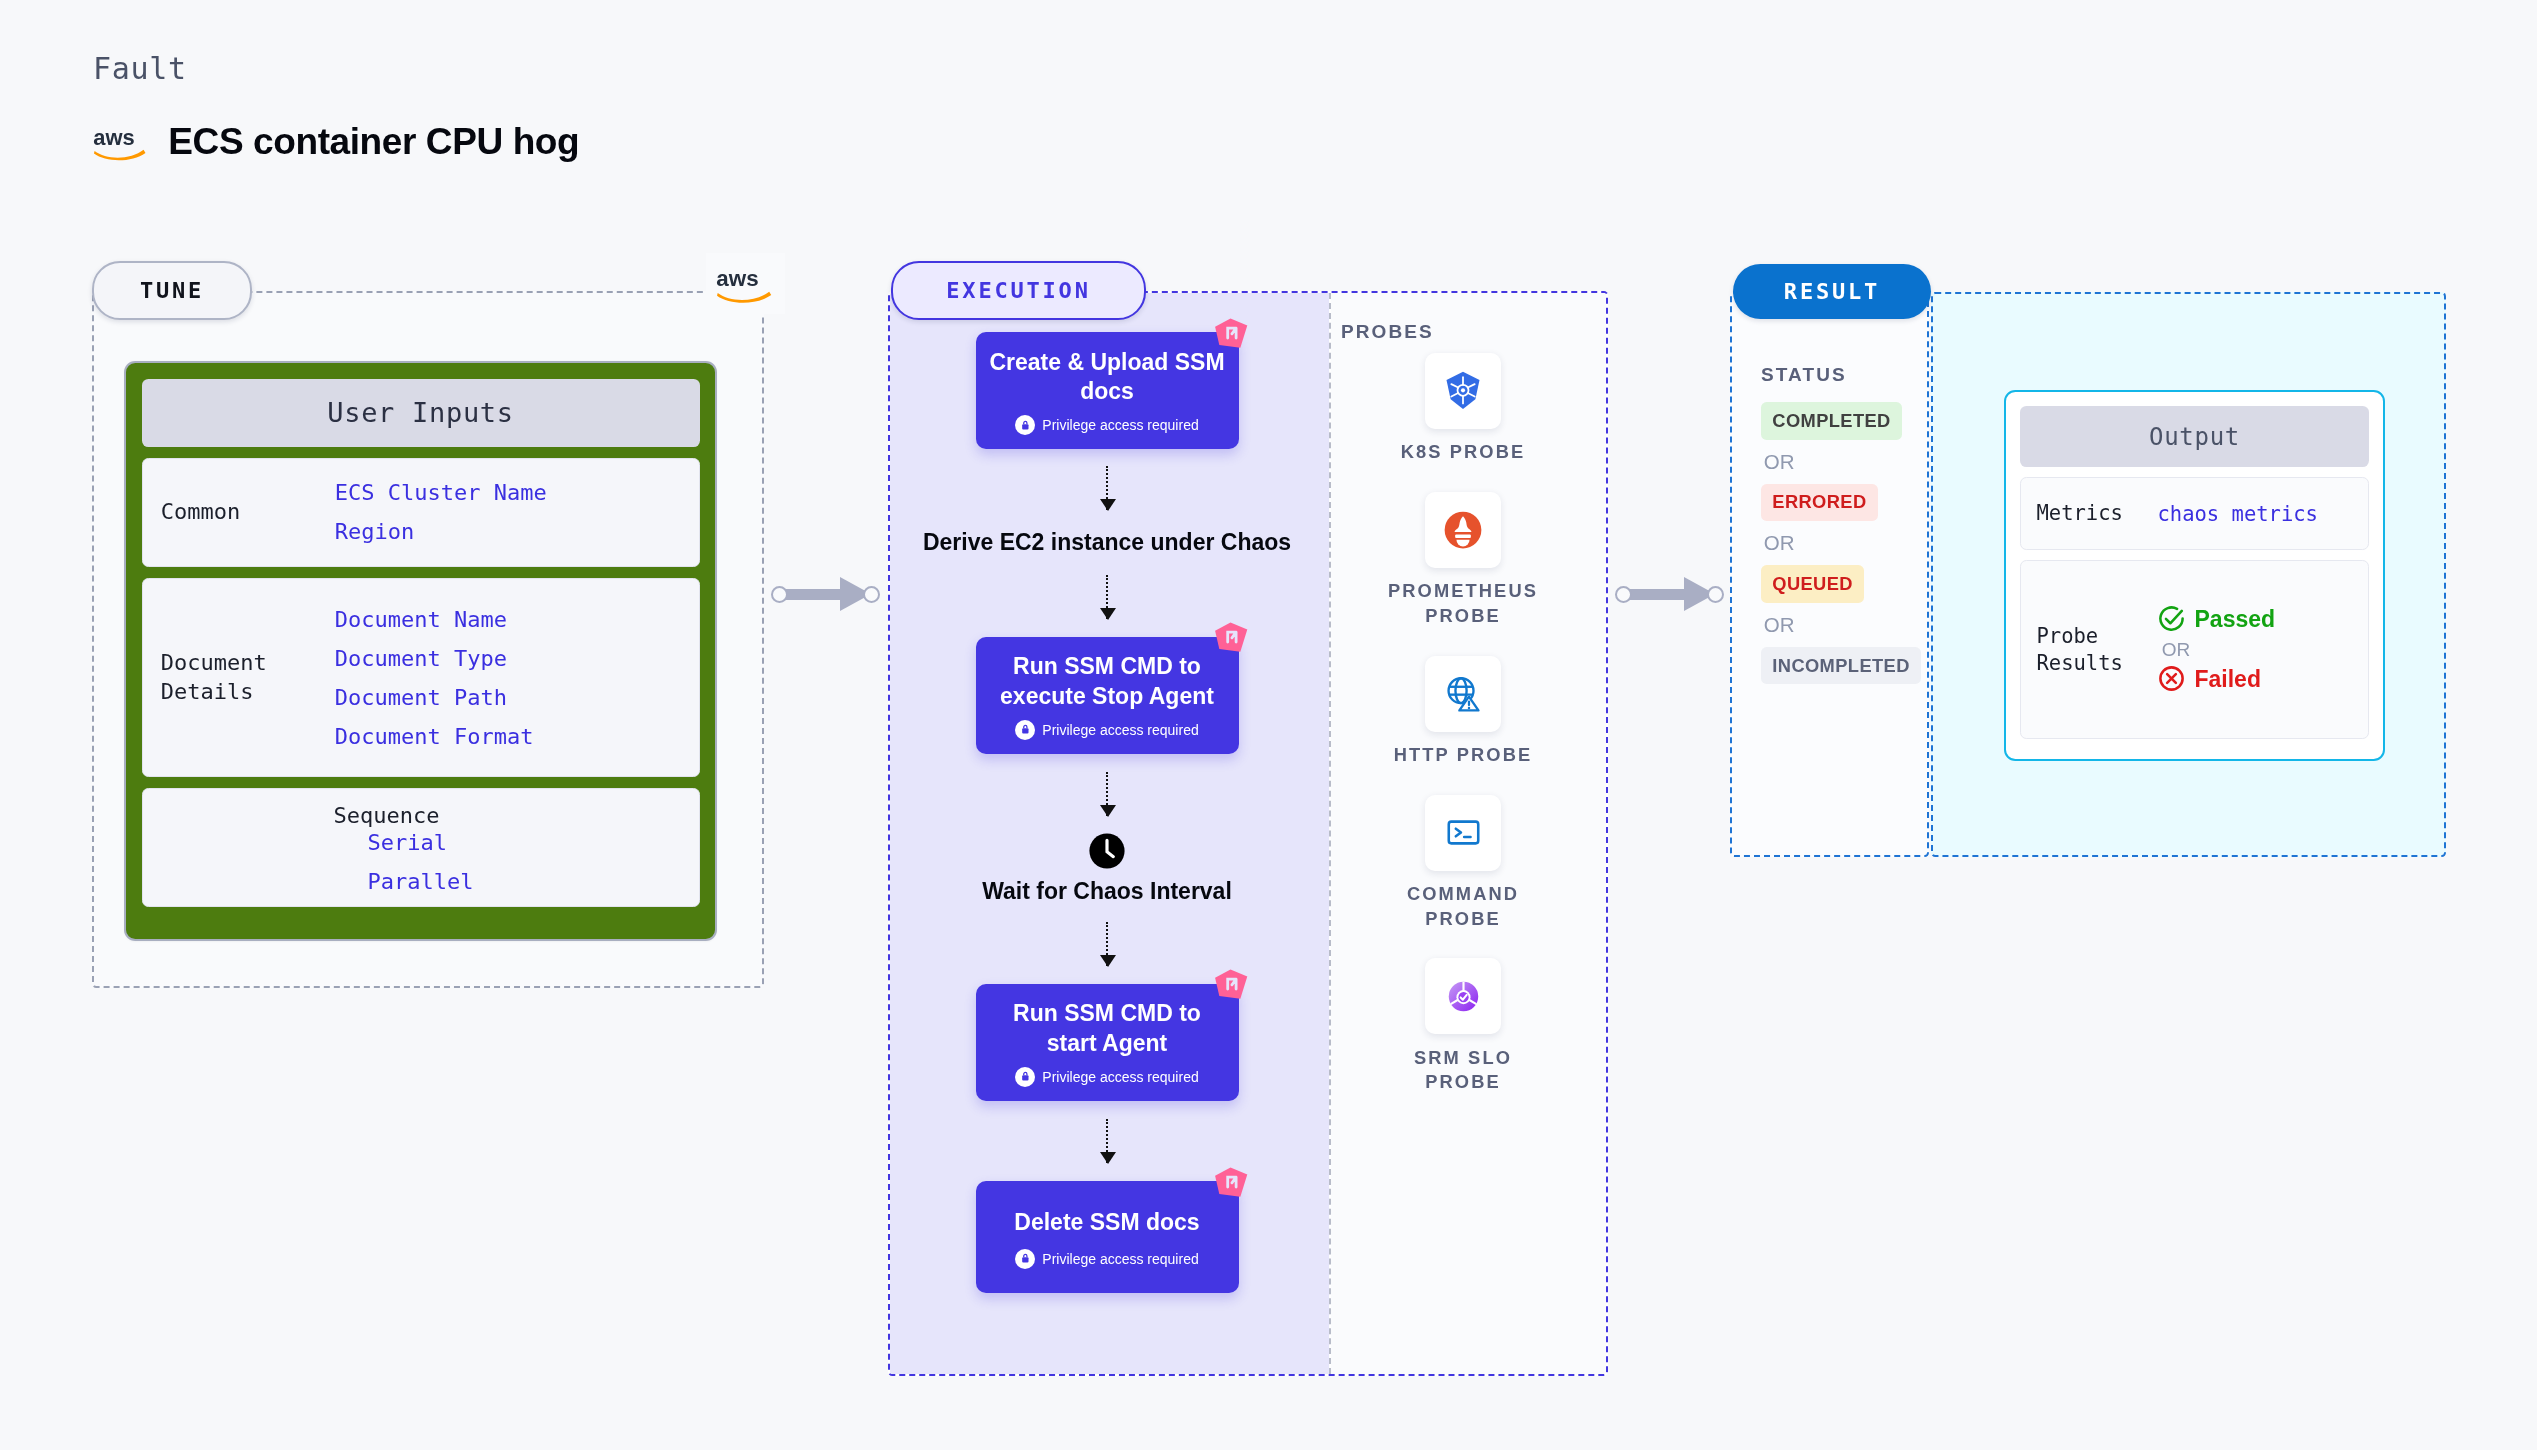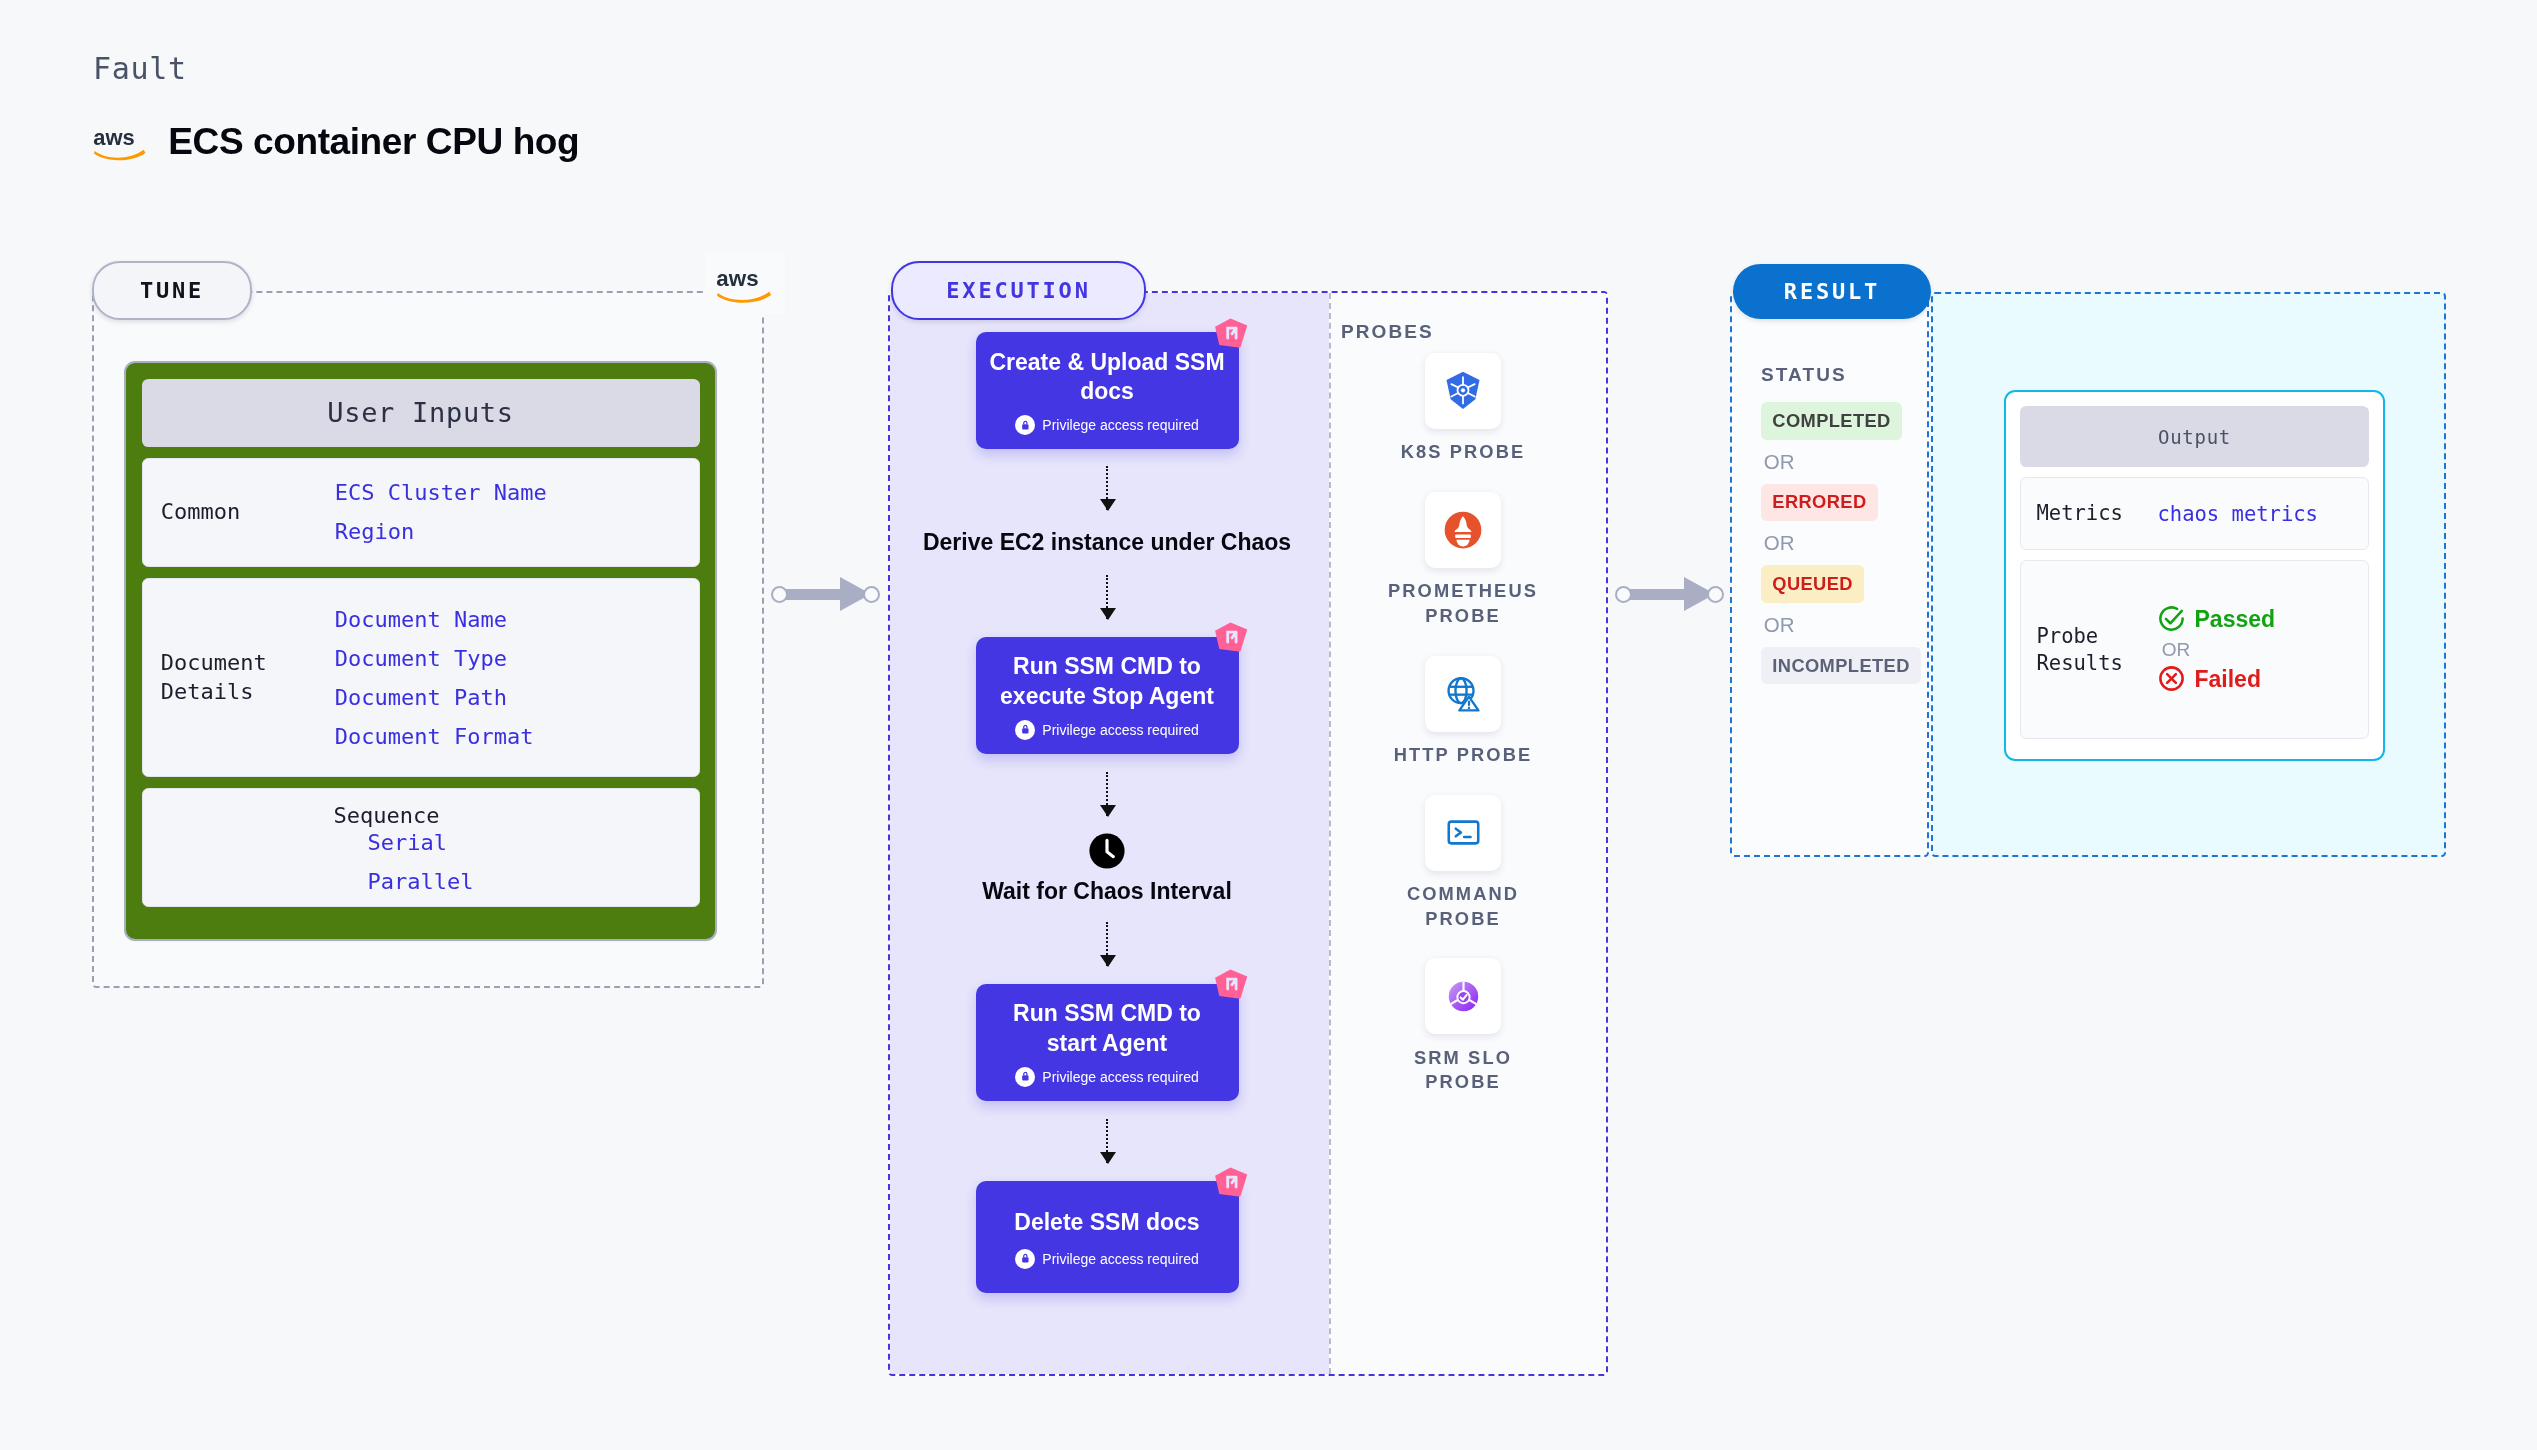--- a/index.html
+++ b/index.html
@@ -234,21 +234,21 @@
   .output-card {
     position: absolute; left: 2004px; top: 390px;
     width: 381px; height: 371px;
     border: 2.8px solid #13b6e8; border-radius: 11.3px;
     background: #ffffff; padding: 14px;
   }
   .out-head {
     height: 61px; background: #d9dae6; border-radius: 6.4px;
     display: flex; align-items: center; justify-content: center;
     font-family: "DejaVu Sans Mono", monospace;
-    font-size: 19px; color: #4a5267; letter-spacing: 0.7px;
+    font-size: 24px; color: #4a5267; letter-spacing: 0.7px;
   }
   .out-row {
     margin-top: 10px; border: 1.4px solid #e6e8f0; border-radius: 6.4px;
     background: #fafbfd; display: flex; align-items: center; padding: 12.7px 15.5px;
   }
   .out-label {
     width: 121px; flex: none;
     font-family: "DejaVu Sans Mono", monospace;
     font-size: 20.5px; color: #1b1f2b; line-height: 1.3;
   }

